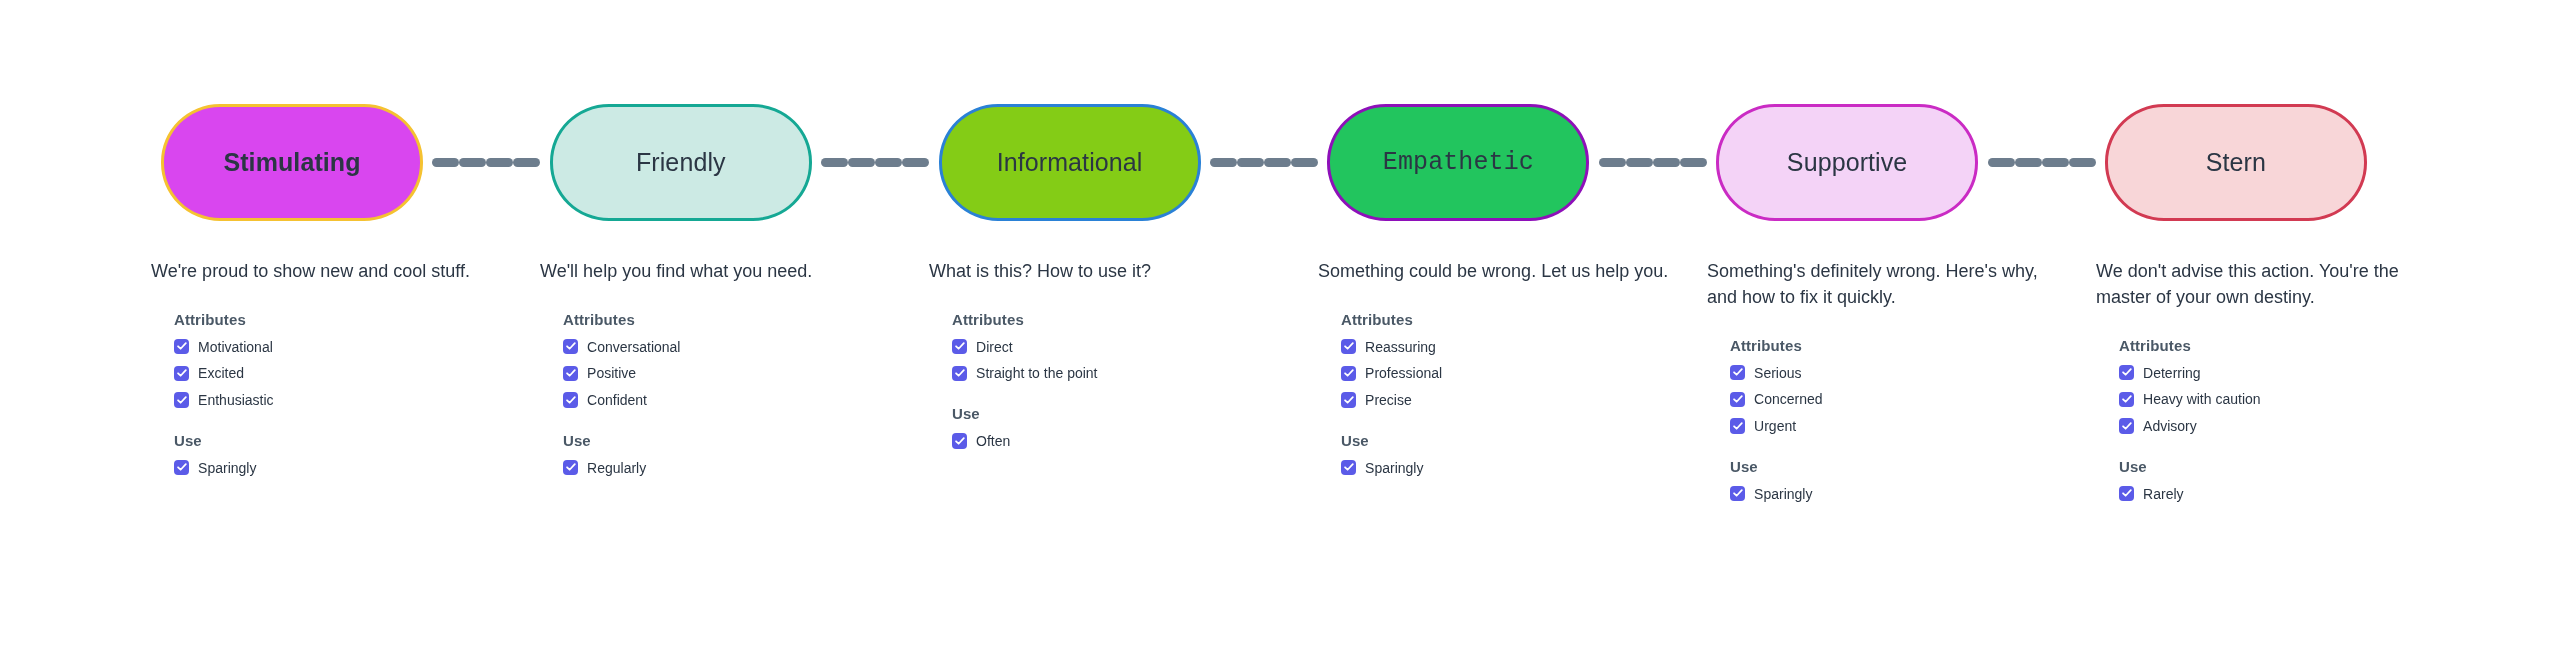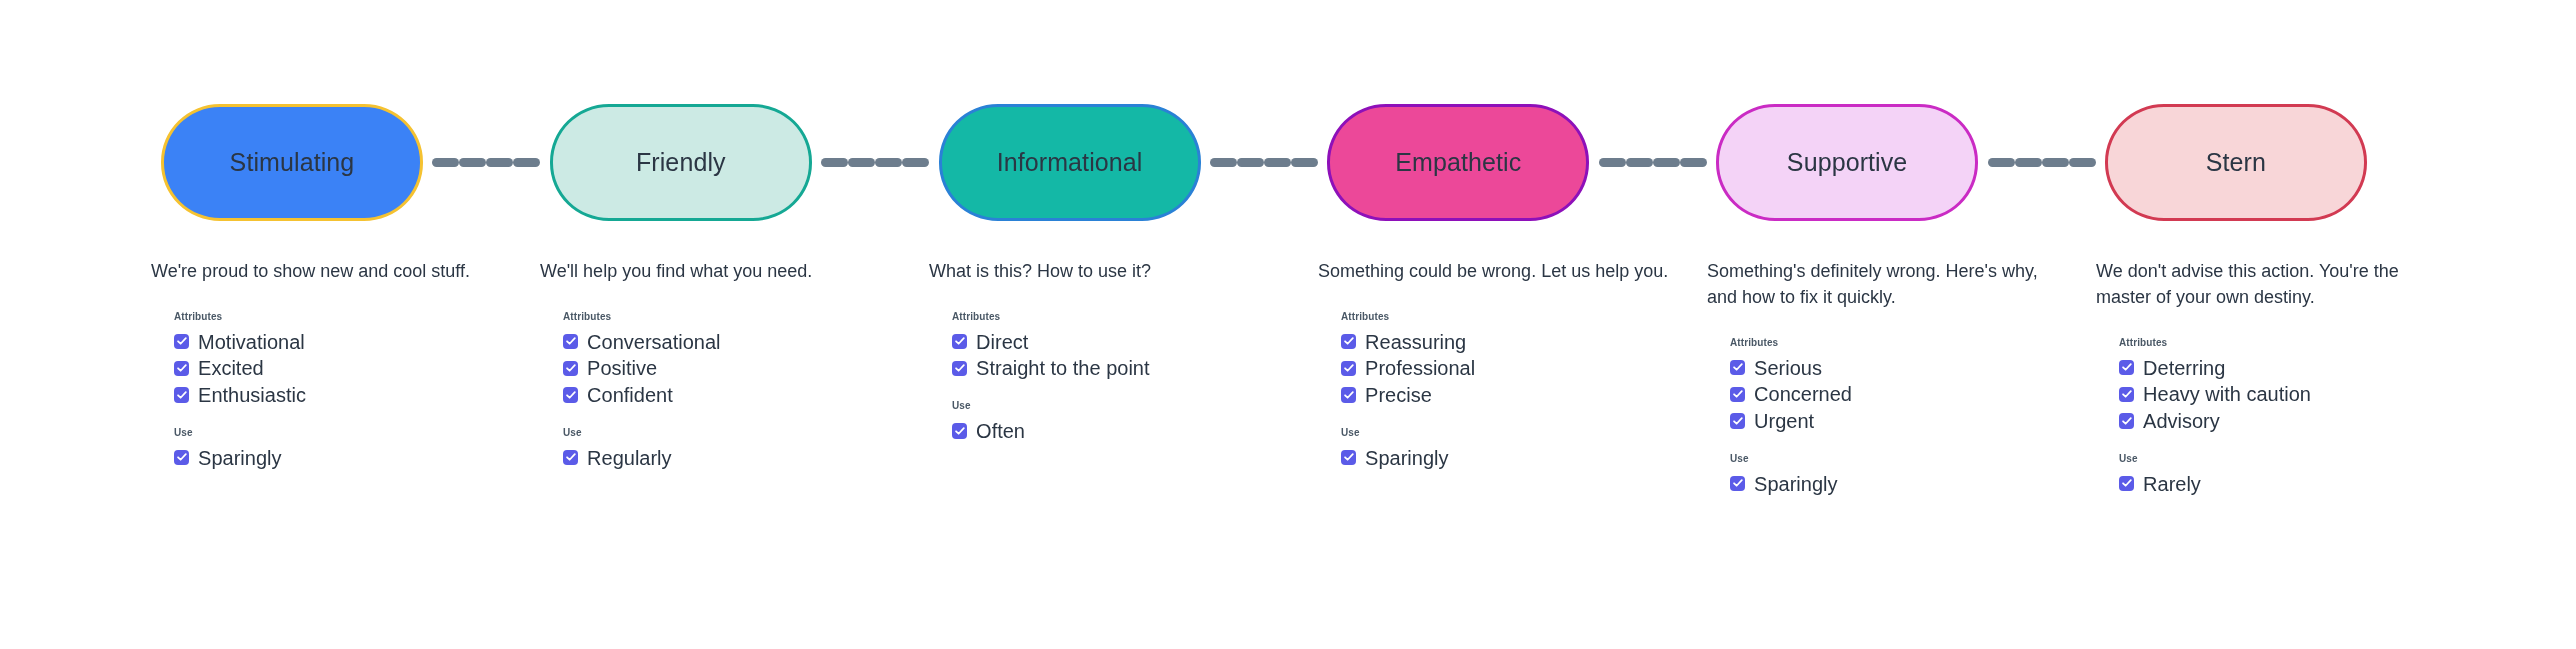--- a/index.html
+++ b/index.html
@@ -87,21 +87,21 @@
     max-width: 362px;
   }
 
   .group {
     margin-left: 23px;
   }
   .group-attributes { margin-top: 28px; }
   .group-use        { margin-top: 22px; }
 
   .group-title {
-    font-size: 10px;
+    font-size: 15px;
     font-weight: bold;
     color: #4a5866;
     line-height: 1;
     margin-bottom: 8.7px;
     letter-spacing: 0.1px;
   }
 
   .check-row {
     display: flex;
     align-items: center;
@@ -121,60 +121,60 @@
   .checkbox svg {
     position: absolute;
     left: 2.7px;
     top: 3.4px;
     width: 10px;
     height: 8.7px;
     display: block;
   }
 
   .check-label {
-    font-size: 20px;
+    font-size: 14px;
     line-height: 22px;
     color: #2b3644;
     white-space: nowrap;
   }
 </style>
 </head>
 <body>
 
 <div id="stage">
 
   <div class="tone-row" id="tone-row">
-      <div class="pill" style="border-color: rgb(245, 194, 49); background: #3b82f6;">
+      <div class="pill" style="border-color: rgb(245, 194, 49); background: #d946ef; font-weight: bold;">
         <span class="pill-label">Stimulating</span>
       </div>
       <div class="connector">
         <span class="dash" style="background: rgb(109, 125, 141);"></span>
         <span class="dash" style="background: rgb(109, 125, 141);"></span>
         <span class="dash" style="background: rgb(109, 125, 141);"></span>
         <span class="dash" style="background: rgb(109, 125, 141);"></span>
       </div>
       <div class="pill" style="border-color: rgb(21, 168, 148); background: rgb(204, 234, 228);">
         <span class="pill-label">Friendly</span>
       </div>
       <div class="connector">
         <span class="dash" style="background: rgb(109, 125, 141);"></span>
         <span class="dash" style="background: rgb(109, 125, 141);"></span>
         <span class="dash" style="background: rgb(109, 125, 141);"></span>
         <span class="dash" style="background: rgb(109, 125, 141);"></span>
       </div>
-      <div class="pill" style="border-color: rgb(42, 129, 214); background: #14b8a6;">
+      <div class="pill" style="border-color: rgb(42, 129, 214); background: #84cc16;">
         <span class="pill-label">Informational</span>
       </div>
       <div class="connector">
         <span class="dash" style="background: rgb(109, 125, 141);"></span>
         <span class="dash" style="background: rgb(109, 125, 141);"></span>
         <span class="dash" style="background: rgb(109, 125, 141);"></span>
         <span class="dash" style="background: rgb(109, 125, 141);"></span>
       </div>
-      <div class="pill" style="border-color: rgb(142, 16, 185); background: #ec4899;">
+      <div class="pill" style="border-color: rgb(142, 16, 185); background: #22c55e; font-family: Liberation Mono, monospace;">
         <span class="pill-label">Empathetic</span>
       </div>
       <div class="connector">
         <span class="dash" style="background: rgb(109, 125, 141);"></span>
         <span class="dash" style="background: rgb(109, 125, 141);"></span>
         <span class="dash" style="background: rgb(109, 125, 141);"></span>
         <span class="dash" style="background: rgb(109, 125, 141);"></span>
       </div>
       <div class="pill" style="border-color: rgb(202, 43, 196); background: rgb(244, 211, 247);">
         <span class="pill-label">Supportive</span>

